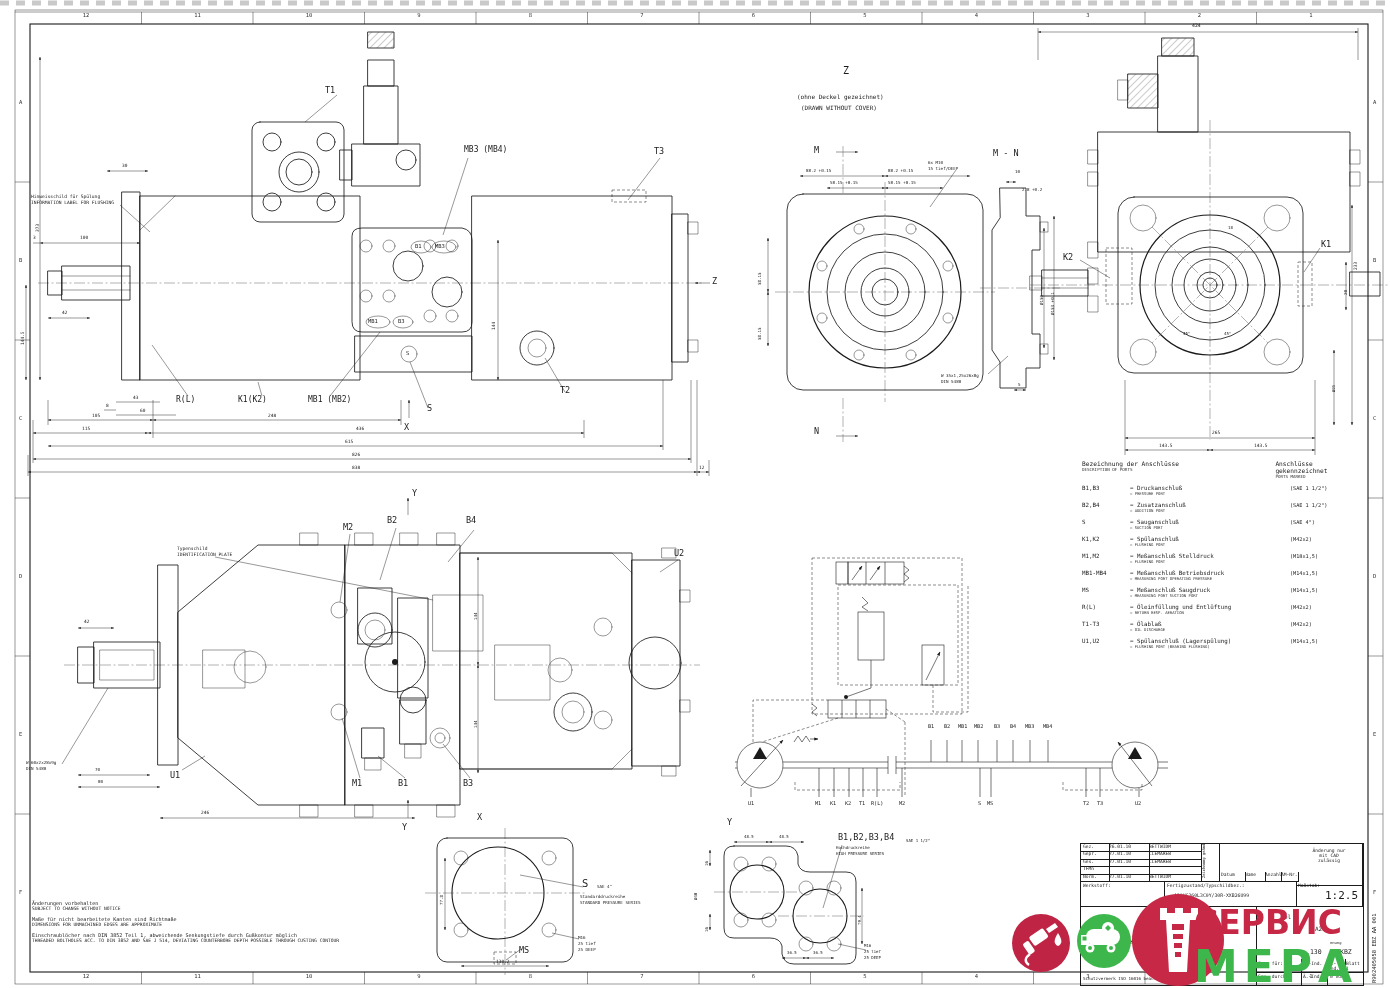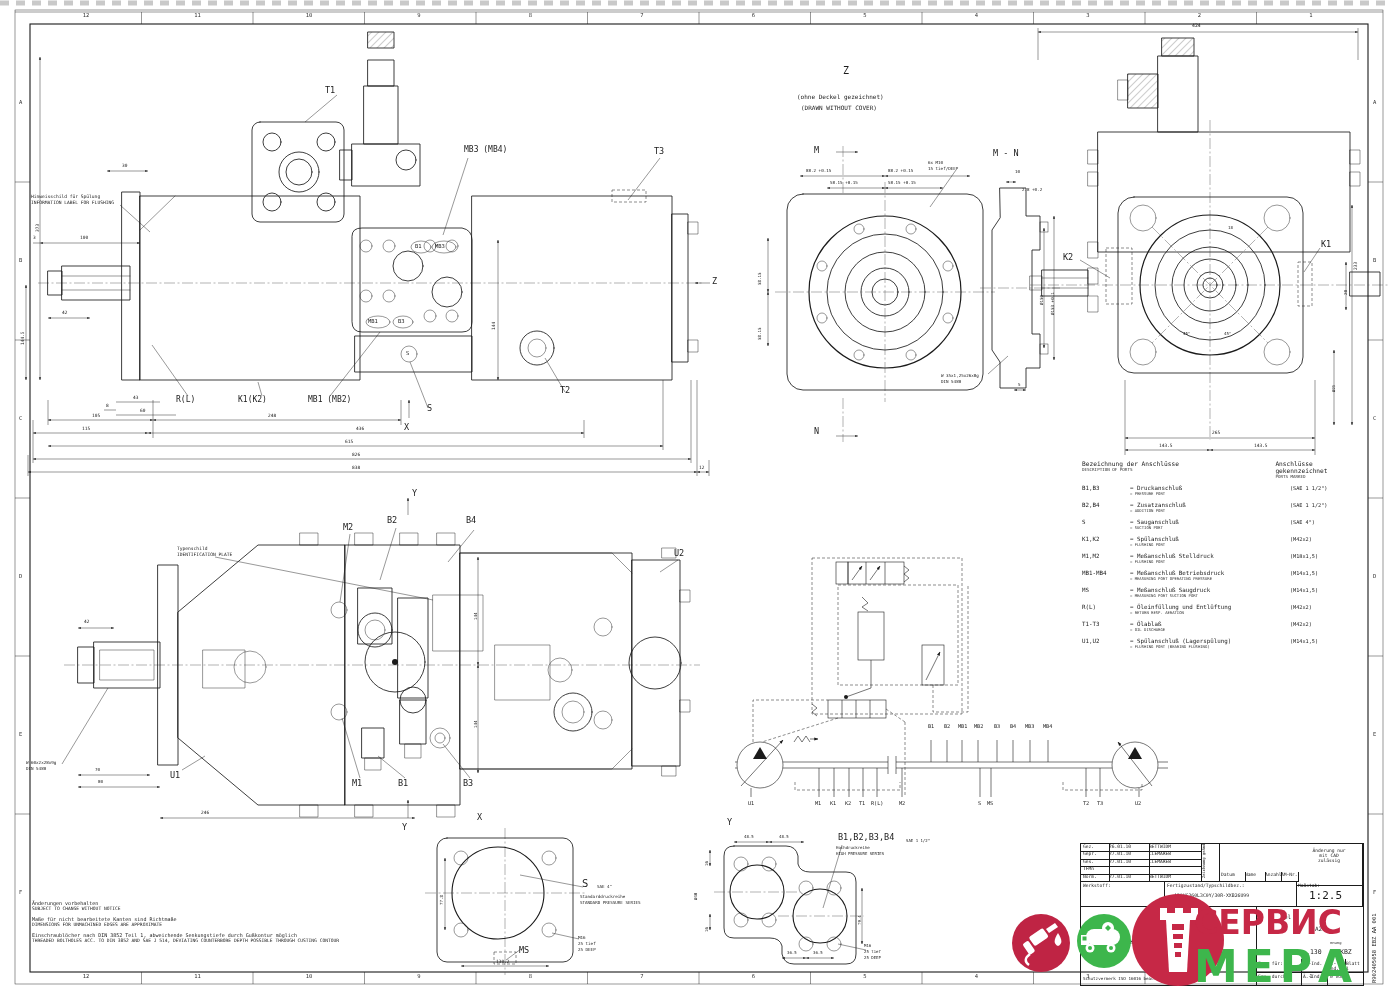--- a/index.html
+++ b/index.html
@@ -695,21 +695,21 @@
   </div>
   <div class="cell" style="left:0;top:37px;width:83px;height:25px;">
     <span style="position:absolute;left:2px;top:2px;">Werkstoff:</span>
   </div>
   <div class="cell" style="left:83px;top:37px;width:132px;height:25px;">
     <span style="position:absolute;left:3px;top:2px;">Fertigzustand/Typschildbez.:</span>
     <span style="position:absolute;left:10px;top:12px;font-size:4.8px;">A20VG260L3C0Y/30R-XXB26U99</span>
   </div>
   <div class="cell" style="left:215px;top:37px;width:66px;height:25px;">
     <span style="position:absolute;left:2px;top:2px;">Maßstab:</span>
-    <span style="position:absolute;left:13px;top:8px;font-size:11px;">1:2.5</span>
+    <span style="position:absolute;left:29px;top:8px;font-size:11px;">1:2.5</span>
   </div>
   <div class="cell" style="left:0;top:62px;width:175px;height:66px;border-bottom:none;">
     <span style="position:absolute;left:2px;top:32px;font-weight:bold;font-size:6px;">HYDRAULIK GmbH</span>
     <span style="position:absolute;left:2px;top:44px;font-weight:bold;font-size:6.5px;letter-spacing:1px;">Werk Horb</span>
   </div>
   <div class="cell" style="left:0;top:128px;width:175px;height:13px;border-bottom:none;">
     <span style="position:absolute;left:2px;top:4px;font-size:4.2px;">Schutzvermerk ISO 16016 beachten</span>
   </div>
   <div class="cell" style="left:175px;top:115px;width:45px;height:13px;">
     <span style="position:absolute;left:2px;top:2px;">Ers. für:</span>

